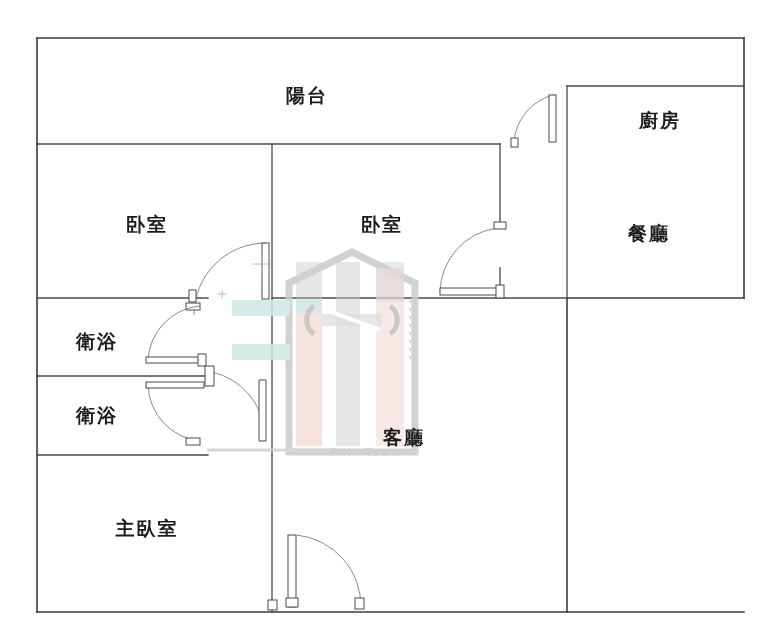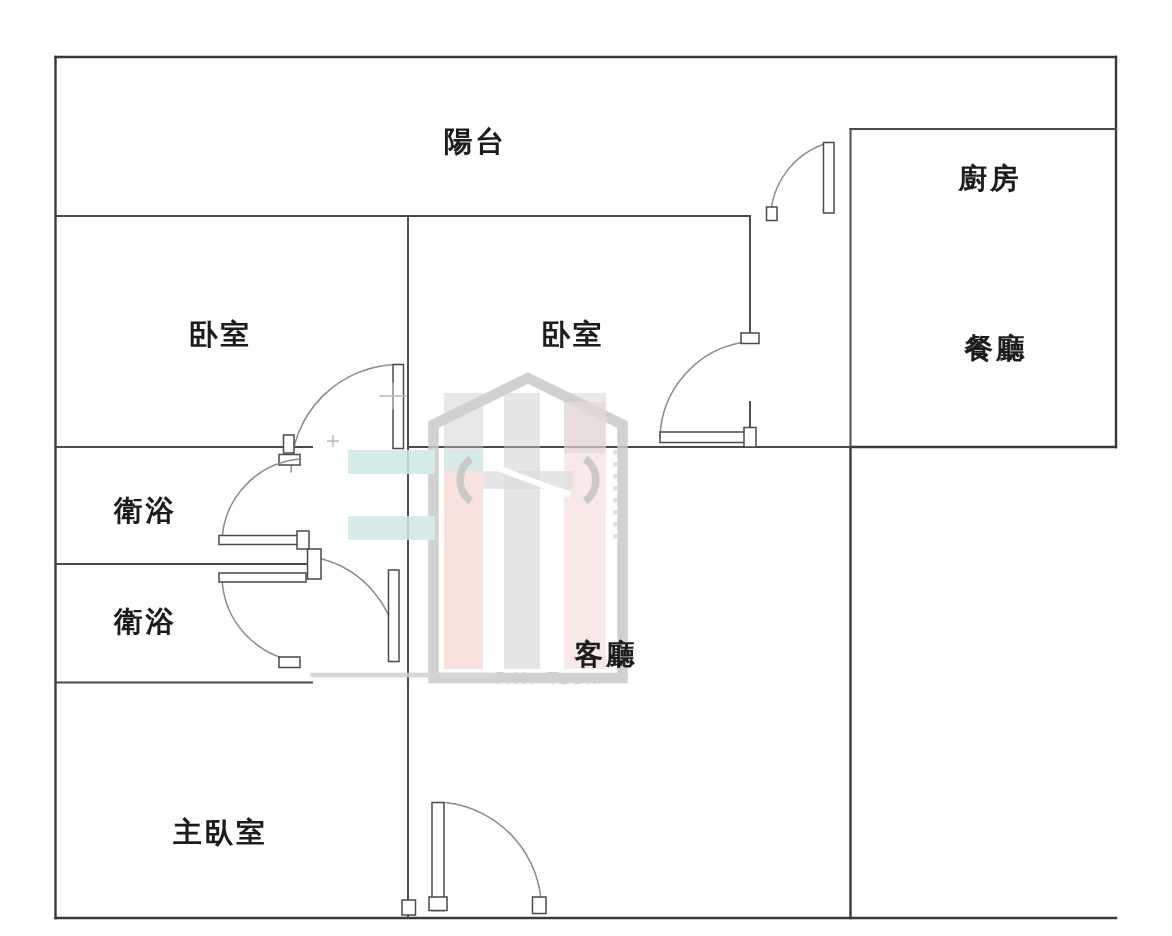--- a/index.html
+++ b/index.html
@@ -199,24 +199,24 @@
           <rect x="409" y="340" width="3" height="3"></rect>
           <rect x="409" y="348" width="3" height="3"></rect>
           <rect x="409" y="356" width="3" height="3"></rect>
         </g>
       </g>
     </svg>
     <div class="wm-sub" style="left:330px; top:447px;">F.H. Team</div>
   </div>
 
   <div id="room-labels">
-      <div class="room-label" style="left: 295px; top: 95px; padding-left: 44px;">陽台</div>
+      <div class="room-label" style="left: 285px; top: 95px; padding-left: 44px;">陽台</div>
       <div class="room-label" style="left: 147px; top: 224px;">卧室</div>
       <div class="room-label" style="left: 382px; top: 224px;">卧室</div>
       <div class="room-label" style="left: 660px; top: 120px;">廚房</div>
-      <div class="room-label" style="left: 664px; top: 233px;">餐廳</div>
+      <div class="room-label" style="left: 649px; top: 233px;">餐廳</div>
       <div class="room-label" style="left: 97px; top: 341px;">衛浴</div>
       <div class="room-label" style="left: 97px; top: 415px;">衛浴</div>
       <div class="room-label" style="left: 404px; top: 437px;">客廳</div>
-      <div class="room-label" style="left: 147px; top: 556px;">主臥室</div>
+      <div class="room-label" style="left: 147px; top: 528px;">主臥室</div>
     </div>
 
 </div>
 
 </body></html>

